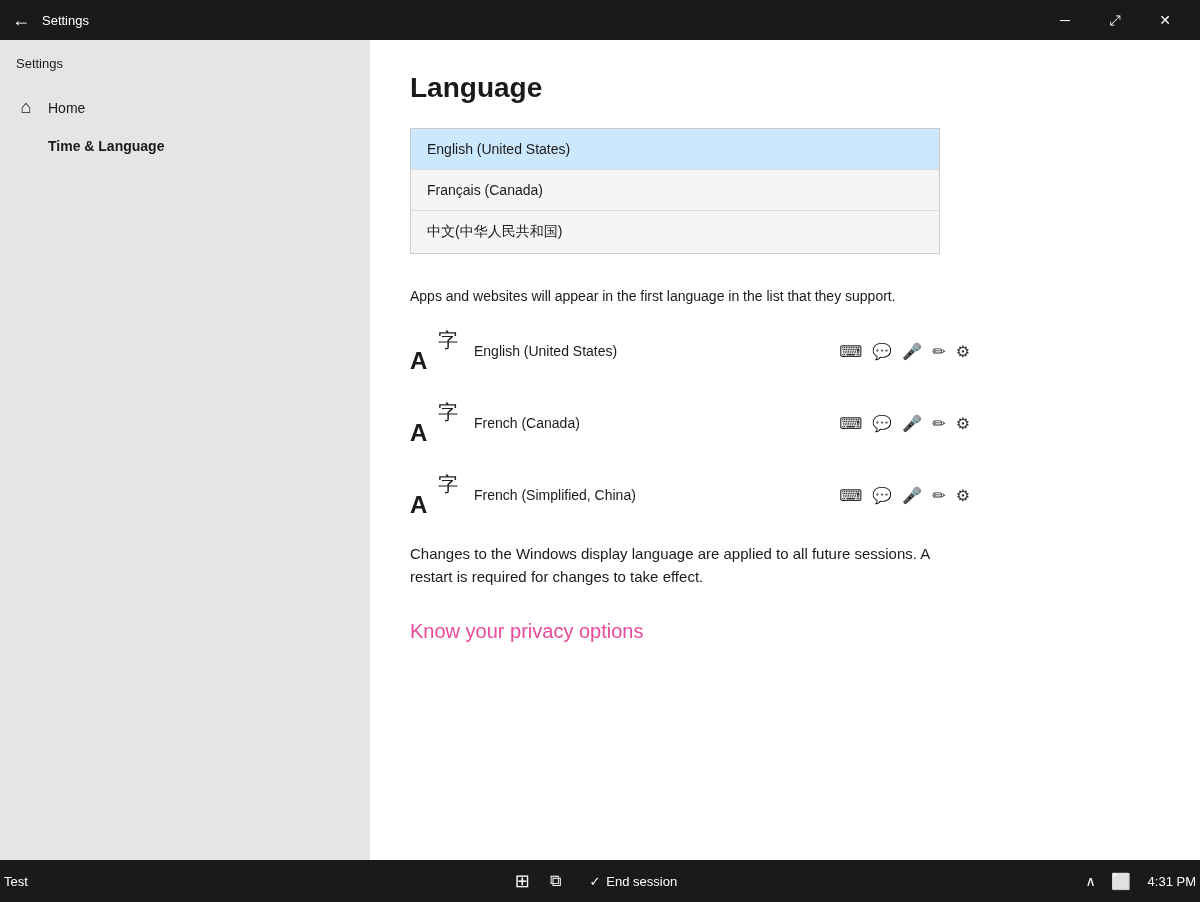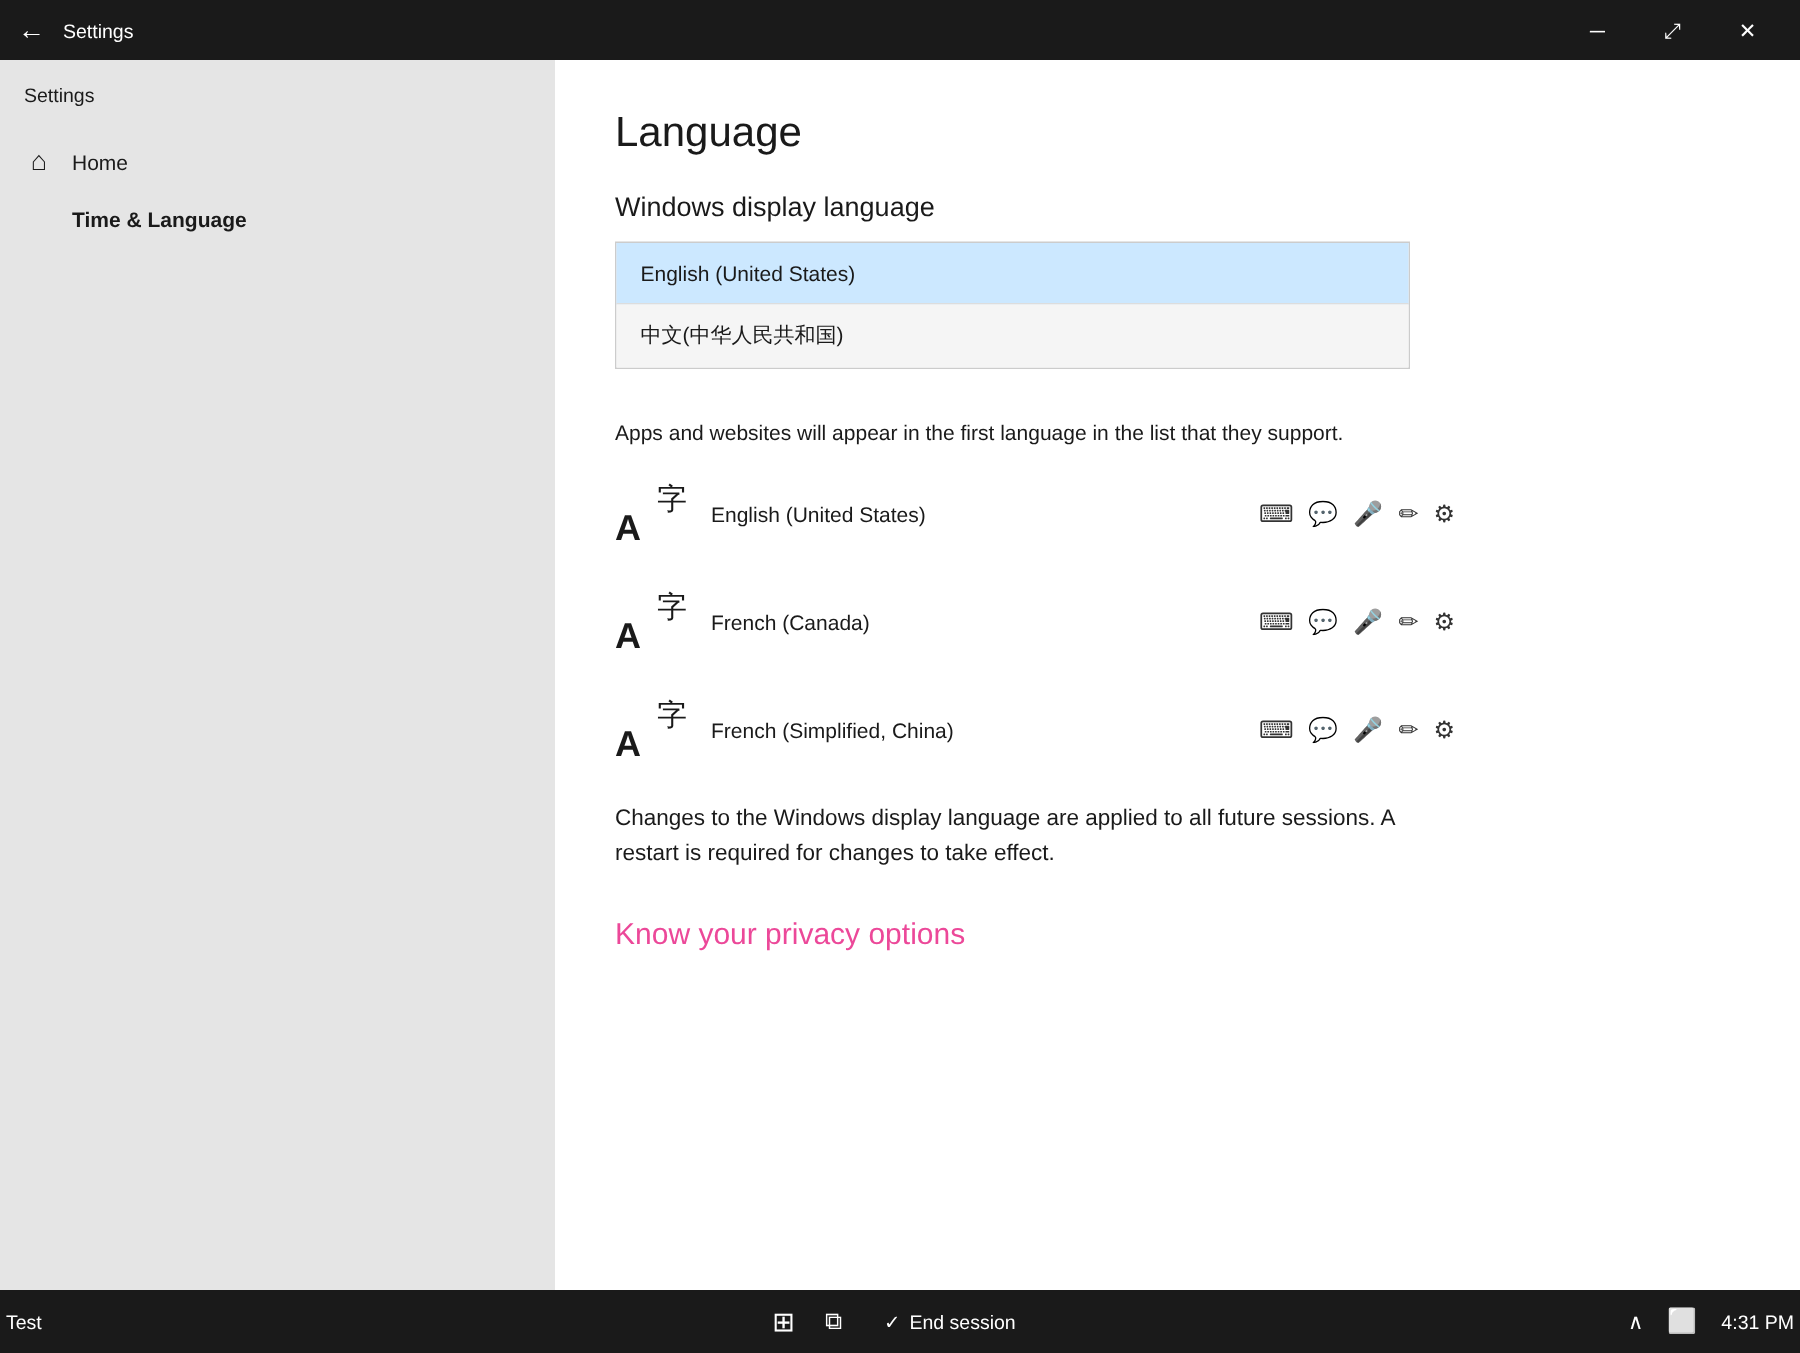--- a/index.html
+++ b/index.html
@@ -80,21 +80,21 @@
 
     
     .content {
       flex: 1;
       background: #fff;
       padding: 32px 40px;
       overflow-y: auto;
     }
     .page-title {
       font-size: 28px;
-      font-weight: 400;
+      font-weight: 700;
       color: #1a1a1a;
       margin-bottom: 24px;
     }
     .section-title {
       font-size: 18px;
       font-weight: 400;
       color: #1a1a1a;
       margin-bottom: 12px;
     }
 
@@ -272,23 +272,23 @@
     </div>
     <div class="sidebar-item active">
       <span class="sidebar-icon"></span>
       <span>Time &amp; Language</span>
     </div>
   </div>
 
   <div class="content">
     <h1 class="page-title">Language</h1>
 
-    <h2 class="section-title">Windows display language</h2>
     <div class="language-list">
       <div class="language-option selected">English (United States)</div>
+      <div class="language-option">Français (Canada)</div>
       <div class="language-option">中文(中华人民共和国)</div>
     </div>
 
     <p class="preferred-desc">Apps and websites will appear in the first language in the list that they support.</p>
 
     <div class="lang-row">
       <div class="lang-icon-block">
         <span class="char-a">A</span>
         <span class="char-cjk">字</span>
       </div>

